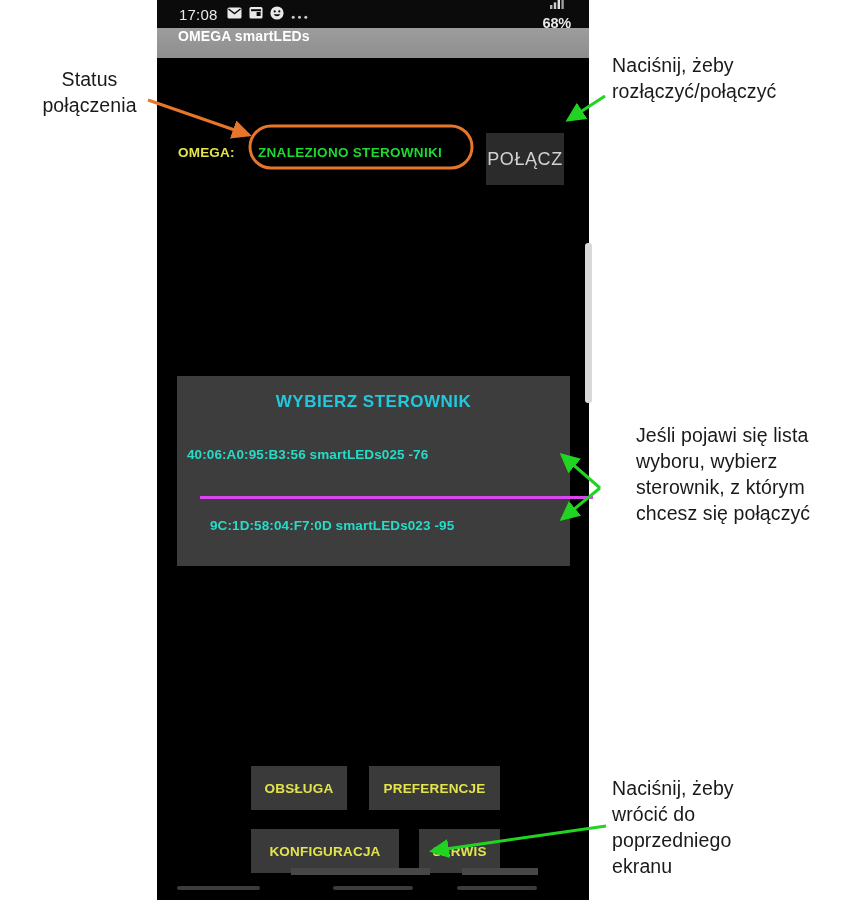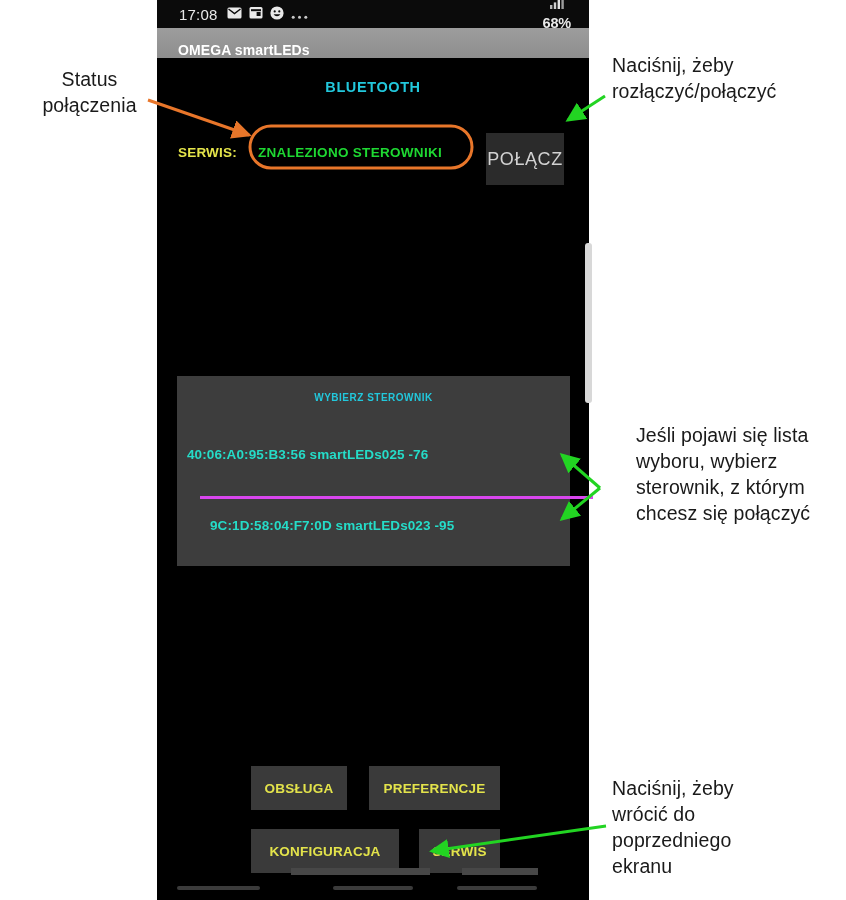--- a/index.html
+++ b/index.html
@@ -44,21 +44,21 @@
   .sb-icons-left{display:flex;align-items:center;gap:7px;margin-left:9px;}
   .sb-right{margin-left:auto;display:flex;align-items:center;gap:4px;margin-right:18px;flex-direction:column;}
   .sb-pct{font-size:14.5px;font-weight:600;letter-spacing:-.2px;}
   .gl{display:inline-block;line-height:1;}
 
   
   .appbar{
     position:absolute;left:0;top:28px;
     width:432px;height:30px;
     background:linear-gradient(#9d9d9d,#8e8e8e);
-    display:flex;align-items:flex-end;
+    display:flex;align-items:flex-start;
   }
   .appbar-title{
     margin-left:21px;
     color:#ffffff;
     font-size:14px;
     font-weight:bold;
     letter-spacing:.1px;
   }
 
   
@@ -101,21 +101,21 @@
   
   .devpanel{
     position:absolute;left:20px;top:318px;
     width:393px;height:190px;
     background:#3d3d3d;
   }
   .devpanel-title{
     position:absolute;left:0;top:16px;width:393px;
     text-align:center;
     color:#22c8dc;
-    font-size:10px;font-weight:bold;letter-spacing:.5px;
+    font-size:17px;font-weight:bold;letter-spacing:.5px;
   }
   .devrow{
     position:absolute;left:0;
     width:393px;height:52px;
     display:flex;align-items:center;
   }
   .devrow.r0{top:52px;}
   .devrow.r1{top:120px;border-top:3px solid #d946ef;margin-left:23px;}
   .devrow-text{
     margin-left:10px;
@@ -223,24 +223,23 @@
       </span>
     </span>
   </div>
 
   <div class="appbar">
     <span class="appbar-title">OMEGA smartLEDs</span>
   </div>
 
   <div class="appbody">
 
-    <div class="bt-title">BLUETOOTH</div>
 
     <div class="status-row">
-      <span class="status-label">SERWIS:</span>
+      <span class="status-label">OMEGA:</span>
       <span class="status-value">ZNALEZIONO STEROWNIKI</span>
       <div class="connect-btn">POŁĄCZ</div>
     </div>
 
     <div class="devpanel">
       <div class="devpanel-title">WYBIERZ STEROWNIK</div>
       <div class="devrow r0">
         <span class="devrow-text">40:06:A0:95:B3:56 smartLEDs025 -76</span>
       </div>
       <div class="devrow r1">

